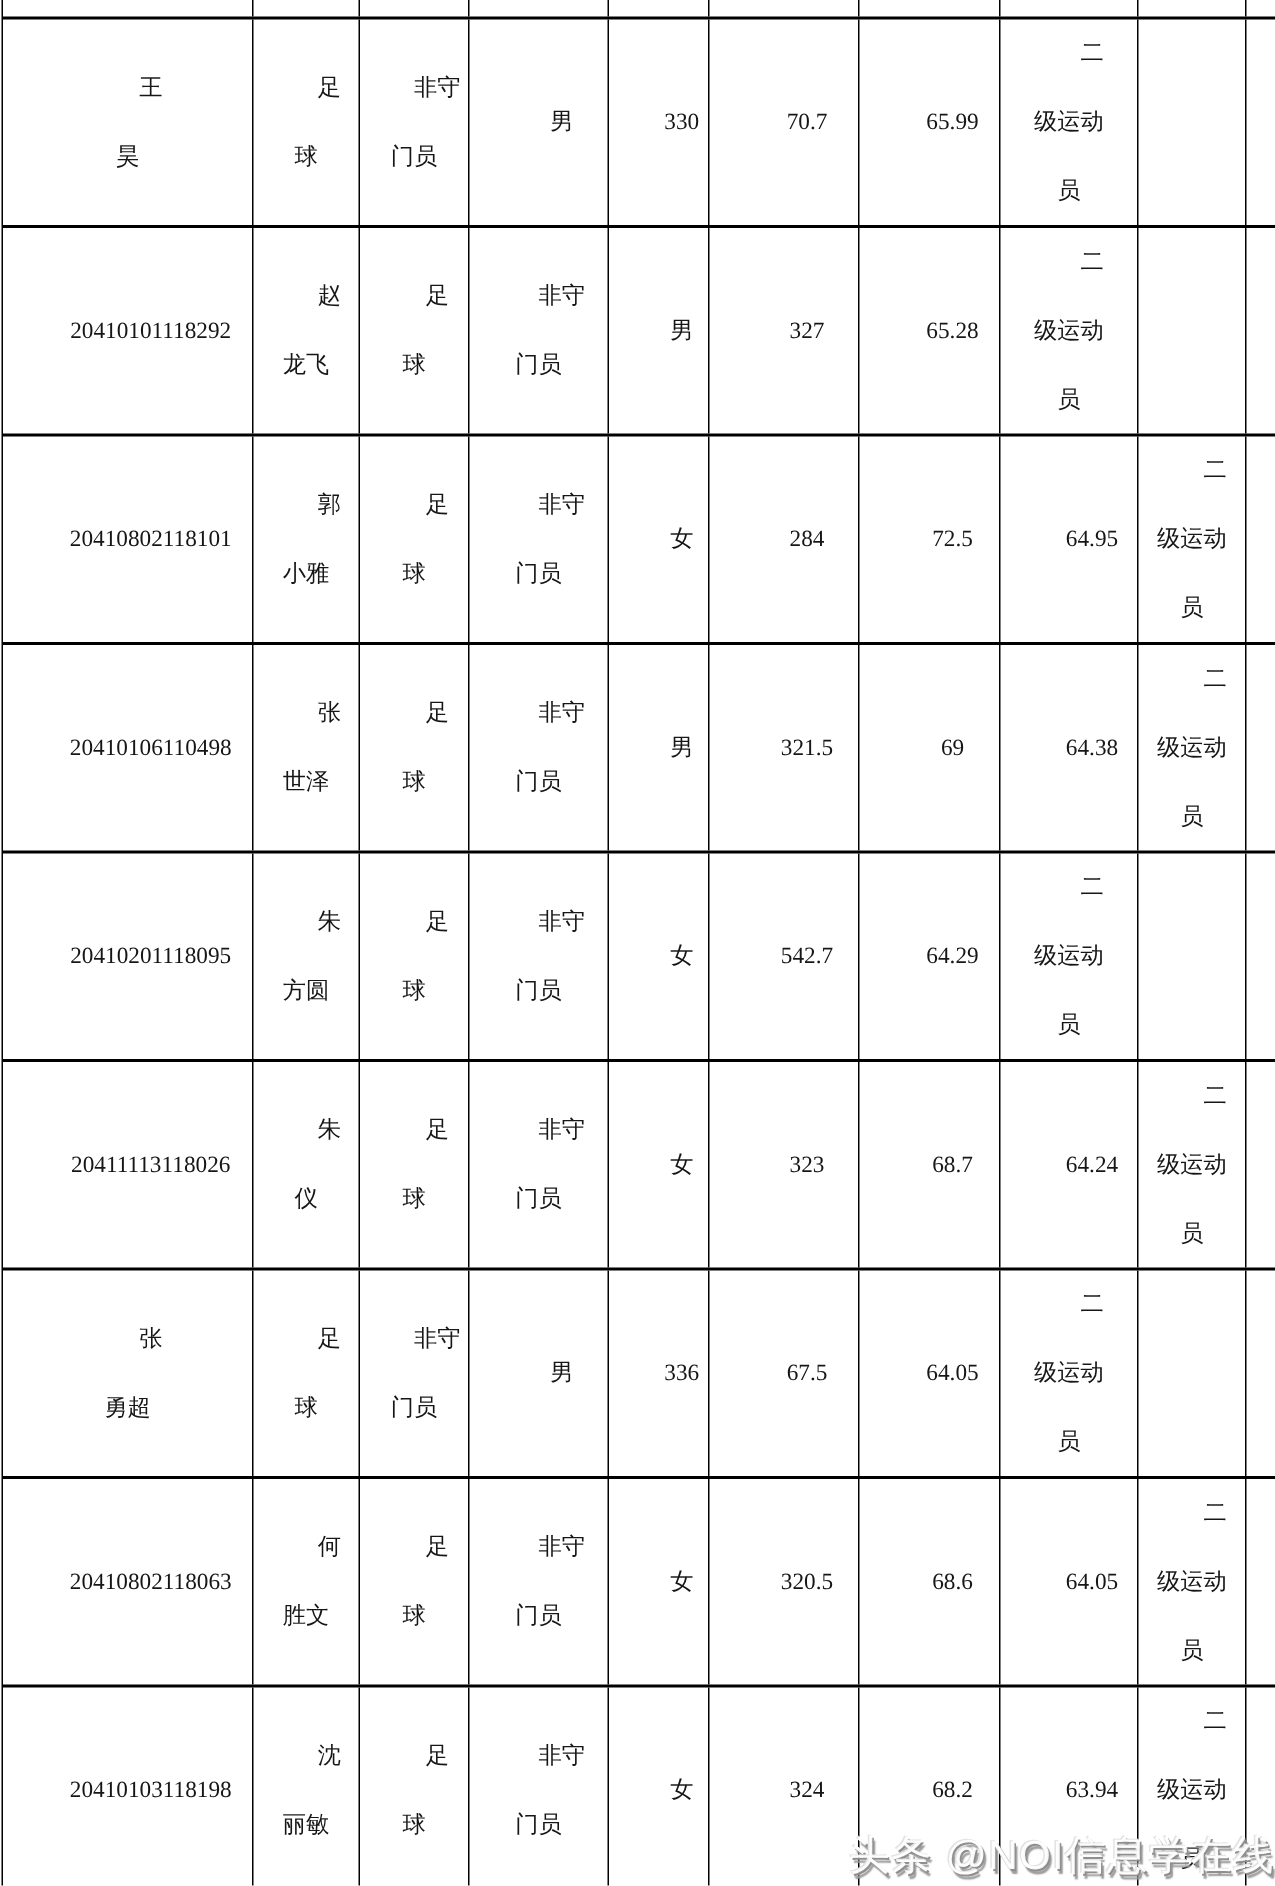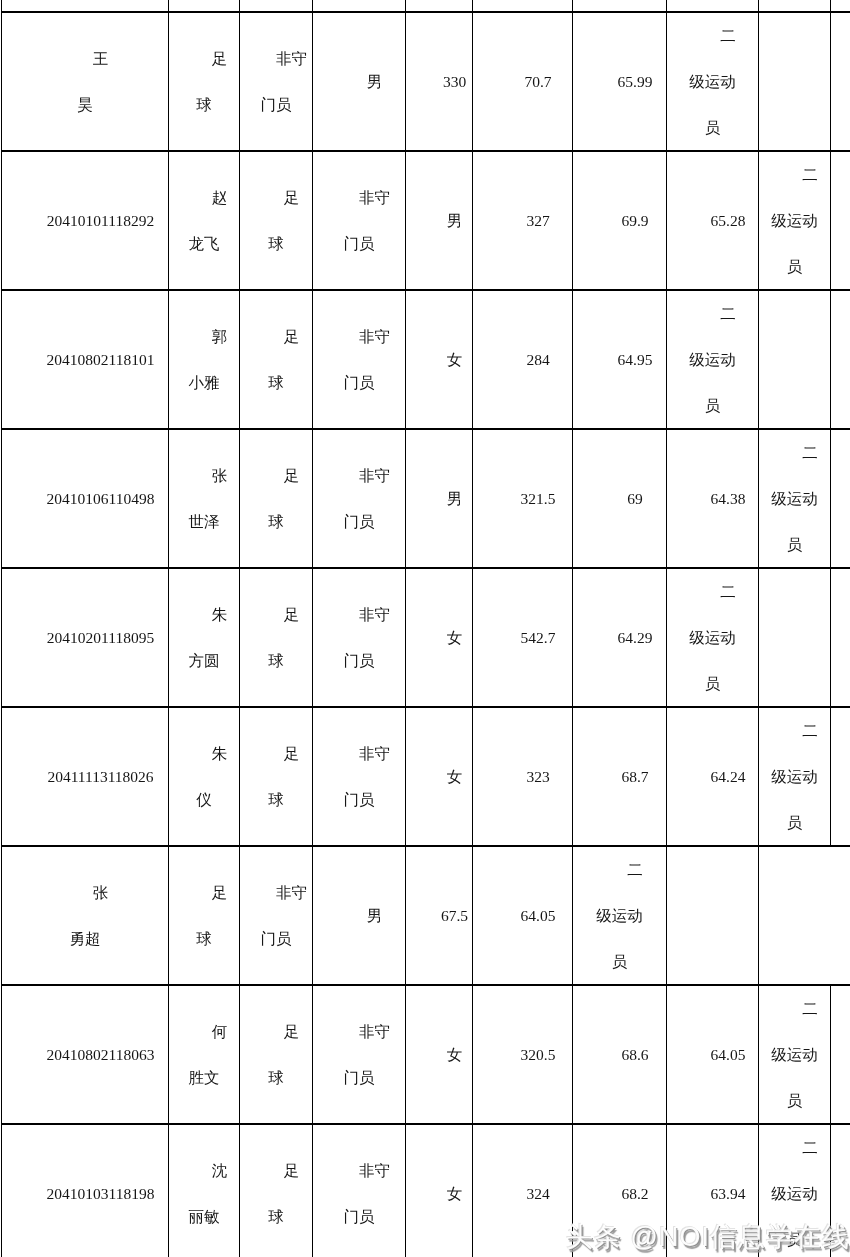--- a/index.html
+++ b/index.html
@@ -142,23 +142,20 @@
         <div class="tline"><span class="ind">非守</span></div>
         <div class="tline"><span>门员</span></div>
       </div>
       <div class="tcell">
         <div class="tline"><span class="ind">男</span></div>
       </div>
       <div class="tcell">
         <div class="tline"><span class="ind">327</span></div>
       </div>
       <div class="tcell">
-        <div class="tline"><span class="ind">69.9</span></div>
-      </div>
-      <div class="tcell">
         <div class="tline"><span class="ind">65.28</span></div>
       </div>
       <div class="tcell">
         <div class="tline"><span class="ind">二</span></div>
         <div class="tline"><span>级运动</span></div>
         <div class="tline"><span>员</span></div>
       </div>
       <div class="tcell">
         <div class="tline"><span></span></div>
       </div>
@@ -179,20 +176,23 @@
         <div class="tline"><span class="ind">非守</span></div>
         <div class="tline"><span>门员</span></div>
       </div>
       <div class="tcell">
         <div class="tline"><span class="ind">女</span></div>
       </div>
       <div class="tcell">
         <div class="tline"><span class="ind">284</span></div>
       </div>
       <div class="tcell">
+        <div class="tline"><span class="ind">72.5</span></div>
+      </div>
+      <div class="tcell">
         <div class="tline"><span class="ind">64.95</span></div>
       </div>
       <div class="tcell">
         <div class="tline"><span class="ind">二</span></div>
         <div class="tline"><span>级运动</span></div>
         <div class="tline"><span>员</span></div>
       </div>
       <div class="tcell">
         <div class="tline"><span></span></div>
       </div>
@@ -313,20 +313,23 @@
       <div class="tcell">
         <div class="tline"><span class="ind">足</span></div>
         <div class="tline"><span>球</span></div>
       </div>
       <div class="tcell">
         <div class="tline"><span class="ind">非守</span></div>
         <div class="tline"><span>门员</span></div>
       </div>
       <div class="tcell">
         <div class="tline"><span class="ind">男</span></div>
+      </div>
+      <div class="tcell">
+        <div class="tline"><span class="ind">336</span></div>
       </div>
       <div class="tcell">
         <div class="tline"><span class="ind">67.5</span></div>
       </div>
       <div class="tcell">
         <div class="tline"><span class="ind">64.05</span></div>
       </div>
       <div class="tcell">
         <div class="tline"><span class="ind">二</span></div>
         <div class="tline"><span>级运动</span></div>

